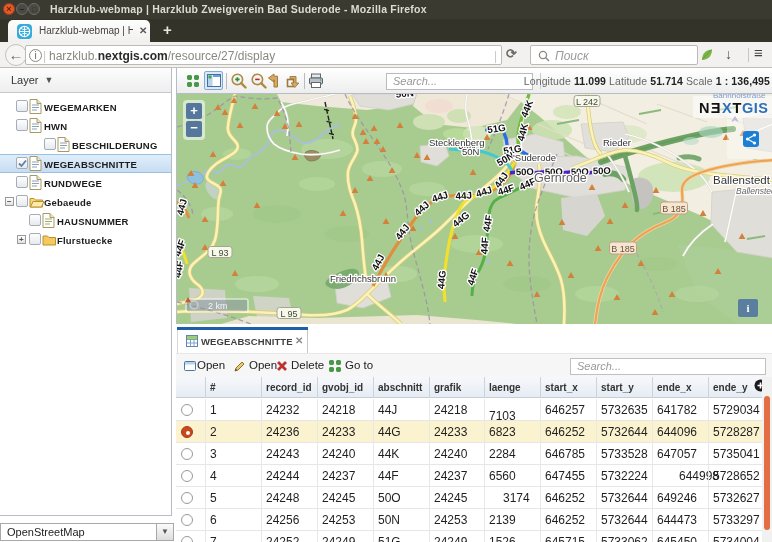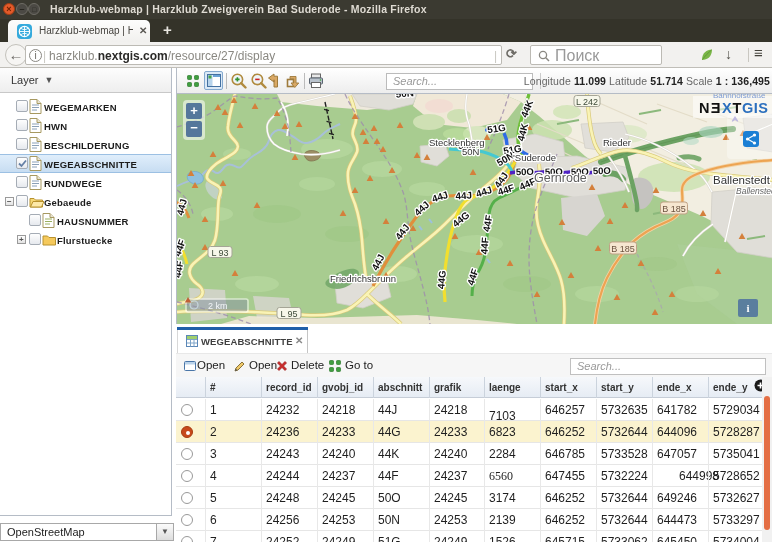--- a/index.html
+++ b/index.html
@@ -7,21 +7,21 @@
 .winbtn{position:absolute;top:3px;width:12px;height:12px;border-radius:50%;}
 #title-text{position:absolute;left:50px;top:3px;color:#dfdbd3;font-size:10.5px;font-weight:bold;letter-spacing:0.2px;}
 #tabbar{left:0;top:19px;width:772px;height:23px;background:#343329;}
 #tab{position:absolute;left:8px;top:1px;width:142px;height:22px;background:linear-gradient(#fdfdfc,#f1f0ee);border-radius:5px 5px 0 0;}
 #tab-title{position:absolute;left:31px;top:5px;color:#45433e;font-size:10px;white-space:nowrap;width:94px;overflow:hidden;}
 #tab-x{position:absolute;left:131px;top:5px;color:#5a5853;font-size:10px;font-weight:bold;}
 #tab-plus{position:absolute;left:163px;top:2px;color:#e8e6e0;font-size:15px;font-weight:bold;}
 #navbar{left:0;top:42px;width:772px;height:26px;background:#f2f1ef;border-bottom:1px solid #c0beb8;}
 #backbtn{position:absolute;left:5px;top:2px;width:22px;height:22px;border-radius:50%;background:#f6f5f3;border:1px solid #c4c2bc;color:#6c6a66;font-size:15px;text-align:center;line-height:19px;font-weight:bold;}
 #urlfield{position:absolute;left:25px;top:3px;width:477px;height:20px;background:#fff;border:1px solid #bcbab4;border-radius:2px;font-size:12px;color:#8a8882;line-height:18px;}
-#searchfield{position:absolute;left:530px;top:3px;width:132px;height:20px;background:#fff;border:1px solid #bcbab4;border-radius:2px;font-size:16px;color:#999;line-height:18px;}
+#searchfield{position:absolute;left:530px;top:3px;width:168px;height:20px;background:#fff;border:1px solid #bcbab4;border-radius:2px;font-size:12px;color:#999;line-height:18px;font-style:italic;}
 #layerhdr{left:0;top:68px;width:172px;height:25px;background:linear-gradient(#fdfdfd,#eeeeee);border-right:1px solid #b5bcc6;border-bottom:1px solid #c8c8c8;font-size:11px;color:#333;line-height:25px;}
 #treebox{left:0;top:93px;width:172px;height:423px;background:#fff;border-right:1px solid #b5bcc6;border-bottom:1px solid #b5bcc6;}
 .trow{position:absolute;left:0;width:172px;height:19px;font-size:9.5px;font-weight:bold;color:#1c1c1c;letter-spacing:0.2px;}
 .trow .lbl{position:absolute;top:5px;}
 .cb{position:absolute;top:3px;width:12px;height:12px;border:1px solid #a5acb5;border-radius:2px;background:linear-gradient(#fefefe,#e6e9ee);}
 #seltree{position:absolute;left:0;top:61px;width:171px;height:19px;background:linear-gradient(#e0eefb,#c7ddf2);border-top:1px solid #9cc0e3;border-bottom:1px solid #9cc0e3;}
 #basemap{left:0;top:523px;width:174px;height:18px;background:#fff;border:1px solid #a8a8a8;font-size:11px;color:#222;line-height:16px;}
 #basemap-btn{position:absolute;right:0;top:0;width:17px;height:16px;background:linear-gradient(#fbfbfb,#dddddd);border-left:1px solid #a8a8a8;color:#555;font-size:8px;text-align:center;line-height:16px;}
 #maptb{left:176px;top:68px;width:596px;height:26px;background:linear-gradient(#ffffff,#ededed);border-bottom:1px solid #b5bcc6;border-left:1px solid #b5bcc6;}
 #mapsearch{position:absolute;left:209px;top:5px;width:147px;height:17px;border:1px solid #bbb;background:#fff;font-size:11px;font-style:italic;color:#999;line-height:15px;}
@@ -105,21 +105,21 @@
     </div>
 <div class="trow" style="top:4px;">
       <div class="cb" style="left:16px;"></div>
       <svg style="position:absolute;left:29px;top:2px" width="13" height="15">
         <path d="M1 0.5 h7 l4 4 v10 h-11 z" fill="#fff" stroke="#a79960" stroke-width="1"></path>
         <path d="M8 0.5 l0 4 l4 0" fill="#e8e4d4" stroke="#a79960" stroke-width="1"></path>
         <path d="M3 6 h7 M3 8.5 h7 M3 11 h5" stroke="#8aa0b8" stroke-width="1"></path>
       </svg>
       <span class="lbl" style="left:44px;">WEGEMARKEN</span>
     </div>
-<div class="trow" style="top:42px;">
+<div class="trow" style="top:42px;margin-left:28px;">
       <div class="cb" style="left:16px;"></div>
       <svg style="position:absolute;left:29px;top:2px" width="13" height="15">
         <path d="M1 0.5 h7 l4 4 v10 h-11 z" fill="#fff" stroke="#a79960" stroke-width="1"></path>
         <path d="M8 0.5 l0 4 l4 0" fill="#e8e4d4" stroke="#a79960" stroke-width="1"></path>
         <path d="M3 6 h7 M3 8.5 h7 M3 11 h5" stroke="#8aa0b8" stroke-width="1"></path>
       </svg>
       <span class="lbl" style="left:44px;">BESCHILDERUNG</span>
     </div>
 <div class="trow" style="top:61px;">
       <div class="cb" style="left:16px;"></div>
@@ -613,21 +613,21 @@
         <div class="gsep" style="left:476px;"></div>
         <div class="gsep" style="left:532px;"></div>
       </div>
       <div class="grow" style="top:88px;">
         <div class="radio"></div>
         <div class="gcell" style="left:34px;">4</div>
         <div class="gcell" style="left:90px;">24244</div>
         <div class="gcell" style="left:146px;">24237</div>
         <div class="gcell" style="left:202px;">44F</div>
         <div class="gcell" style="left:258px;">24237</div>
-        <div class="gcell" style="left:313px;font-family:Liberation Serif, serif;">6560</div>
+        <div class="gcell" style="left:313px;">6560</div>
         <div class="gcell" style="left:369px;">647455</div>
         <div class="gcell" style="left:425px;">5732224</div>
         <div class="gcell" style="left:481px;margin-left:22px;">644998</div>
         <div class="gcell" style="left:537px;">5728652</div>
         <div class="gsep" style="left:29px;"></div>
         <div class="gsep" style="left:85px;"></div>
         <div class="gsep" style="left:141px;"></div>
         <div class="gsep" style="left:197px;"></div>
         <div class="gsep" style="left:253px;"></div>
         <div class="gsep" style="left:308px;"></div>
@@ -636,21 +636,21 @@
         <div class="gsep" style="left:476px;"></div>
         <div class="gsep" style="left:532px;"></div>
       </div>
       <div class="grow" style="top:110px;">
         <div class="radio"></div>
         <div class="gcell" style="left:34px;">5</div>
         <div class="gcell" style="left:90px;">24248</div>
         <div class="gcell" style="left:146px;">24245</div>
         <div class="gcell" style="left:202px;">50O</div>
         <div class="gcell" style="left:258px;">24245</div>
-        <div class="gcell" style="left:313px;">3174</div>
+        <div class="gcell" style="left:327px;">3174</div>
         <div class="gcell" style="left:369px;">646252</div>
         <div class="gcell" style="left:425px;">5732644</div>
         <div class="gcell" style="left:481px;">649246</div>
         <div class="gcell" style="left:537px;">5732627</div>
         <div class="gsep" style="left:29px;"></div>
         <div class="gsep" style="left:85px;"></div>
         <div class="gsep" style="left:141px;"></div>
         <div class="gsep" style="left:197px;"></div>
         <div class="gsep" style="left:253px;"></div>
         <div class="gsep" style="left:308px;"></div>

